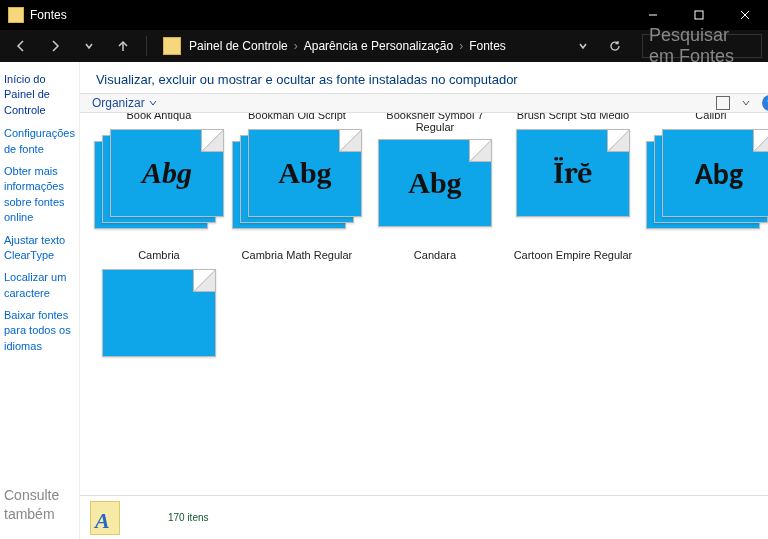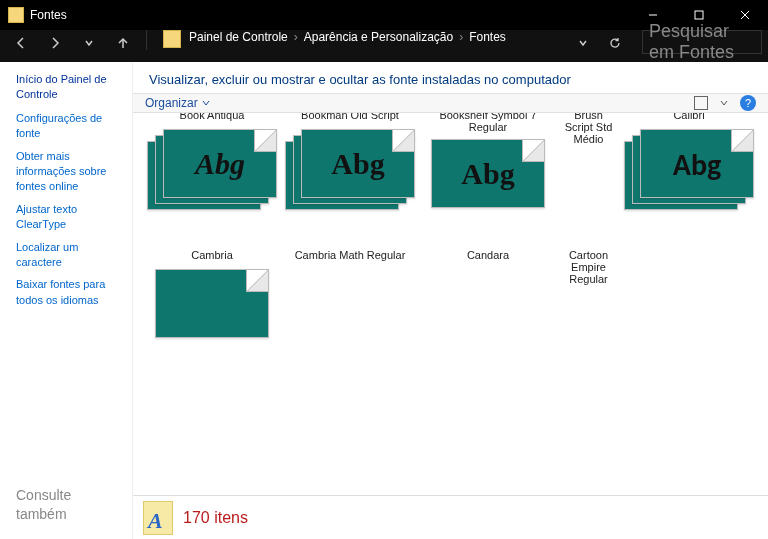--- a/index.html
+++ b/index.html
@@ -5,61 +5,61 @@
   * { box-sizing: border-box; margin: 0; padding: 0; font-family: "Segoe UI", Tahoma, sans-serif; }
   body { width: 768px; height: 539px; overflow: hidden; background: #fff; font-size: 12px; color: #000; }
   
   .titlebar { height: 30px; background: #000; color: #fff; display: flex; align-items: center; padding-left: 8px; }
   .titlebar .icon { width: 16px; height: 16px; background: #f7d77c; border: 1px solid #d6b24a; margin-right: 6px; position:relative; }
   .titlebar .title { font-size: 12px; }
   .winctrls { margin-left: auto; display: flex; }
   .winctrls div { width: 46px; height: 30px; display: flex; align-items: center; justify-content: center; color: #fff; }
   .winctrls svg { stroke: #fff; }
   
-  .navbar { height: 32px; background: #111; display: flex; align-items: flex-start; padding: 0 6px; gap: 4px; }
+  .navbar { height: 32px; background: #111; display: flex; align-items: center; padding: 0 6px; gap: 4px; }
   .nav-btn { width: 30px; height: 26px; display:flex; align-items:center; justify-content:center; }
   .nav-btn svg { stroke: #ccc; }
   .addrbox-icon{ width:18px; height:18px; background:#f7d77c; border:1px solid #d6b24a; margin:0 4px 0 8px; }
   .breadcrumb { display:flex; align-items:center; color:#fff; font-size:12px; gap:4px; }
   .breadcrumb span.sep { color:#888; padding:0 2px;}
   .refresh { margin-left:auto; display:flex; gap:2px; }
   .searchbox { width: 120px; height:24px; margin-left:8px; display:flex; align-items:center; padding:0 6px; color:#888; font-size:18px; border:1px solid #333; }
   
   .body { display:flex; height: calc(539px - 62px); }
-  .sidebar { width: 132px; padding: 10px 16px; font-size:11px; line-height:1.4; display:flex; flex-direction:column;justify-content:space-between; }
+  .sidebar { width: 132px; padding: 10px 4px; font-size:11px; line-height:1.4; display:flex; flex-direction:column;justify-content:space-between; }
   .sidebar .home { color:#003399; margin-bottom:8px; font-size:11px;}
   .sidebar a { color:#0066cc; text-decoration:none; display:block; margin-bottom:7px; cursor:pointer; }
   .sidebar .spacer { flex:1; }
   .sidebar .also-hdr { color:#888; font-size:14px; margin-bottom:4px;}
   .sidebar .also-link { color:#0066cc; font-size:11px; }
   
   .main { flex:1; display:flex; flex-direction:column; border-left:1px solid #eee;}
   .heading { color:#003a80; font-size:13px; padding:10px 16px 6px; }
   .toolbar { height:20px; border-top:1px solid #e0e0e0; border-bottom:1px solid #e0e0e0; background:#f7f7f7; display:flex; align-items:center; padding:0 12px; font-size:12px; }
   .toolbar .org { color:#1a4d9e; display:flex; align-items:center; gap:4px;}
   .toolbar-right { margin-left:auto; display:flex; align-items:center; gap:12px;}
   .view-chk { width:14px; height:14px; border:1px solid #666; }
   .help-icn { width:16px; height:16px; border-radius:50%; background:#2a7de1; color:#fff; display:flex; align-items:center; justify-content:center; font-size:11px;}
   .grid-wrap { flex:1; overflow:hidden; background:#fff; position:relative;}
   .grid { display:grid; grid-template-columns: repeat(5, 1fr); padding: 0 10px; margin-top:-10px;}
   .item { display:flex; flex-direction:column; align-items:center; padding:6px 4px 4px; }
   .item .label { font-size:11px; color:#222; text-align:center; margin-bottom:6px; min-height:14px;}
   .preview { width:130px; height:100px; position:relative; }
-  .sheet { position:absolute; width:114px; height:69px; background:#0f766e; border:1px solid #bbb; box-shadow:0 1px 2px rgba(0,0,0,.15); }
+  .sheet { position:absolute; width:114px; height:88px; background:#0ea5e9; border:1px solid #bbb; box-shadow:0 1px 2px rgba(0,0,0,.15); }
   .stack .sheet:nth-child(1){ top:12px; left:0;}
   .stack .sheet:nth-child(2){ top:6px; left:8px;}
   .stack .sheet:nth-child(3){ top:0; left:16px;}
   .single .sheet { top:0; left:8px;}
   .sheet .fold { position:absolute; top:0; right:0; width:22px; height:22px; background:linear-gradient(135deg,#fff 0 49%, #ccc 50% 52%, #e8e8e8 53% 100%); border-left:1px solid #bbb; border-bottom:1px solid #bbb;}
   .sheet .glyph { position:absolute; top:50%; left:50%; transform:translate(-50%,-50%); font-size:30px; font-weight:600; color:#111; white-space:nowrap;} 
   
   .status { height:44px; border-top:1px solid #ddd; display:flex; align-items:center; padding:4px 10px; gap:10px;}
   .status .fonticon { width:30px; height:34px; background:#f7e9a6; border:1px solid #e0c96b; display:flex; align-items:flex-end; justify-content:flex-start; }
   .status .fonticon span{ font-family: "Times New Roman", serif; font-style:italic; color:#2a66c8; font-size:22px; padding:0 2px 0 4px; font-weight:600;}
-  .status .count { color:#b91c1c; font-size:16px;}
+  .status .count { color:#14532d; font-size:10px;margin-left:38px;}
   
   .f-cursive { font-family:"Brush Script MT","Segoe Script",cursive; font-style:italic; font-size:34px; font-weight:500;}
   .f-serif { font-family:"Bookman Old Style","Georgia",serif; font-size:32px;}
   .f-sym { font-family:"Times New Roman",serif; font-size:32px;}
   .f-diac { font-family:"Cambria","Times New Roman",serif; font-size:34px;}
   .f-sans { font-family:"Calibri","Segoe UI",sans-serif; font-size:32px;}
   .f-slab { font-family:"Rockwell","Georgia",serif; font-weight:900; font-size:28px; letter-spacing:1px;}
 </style>
 </head>
 <body>
@@ -202,20 +202,26 @@
             <div class="label">Bookshelf Symbol 7 Regular</div>
             <div class="preview single">
               <div class="sheet">
                 <div class="fold"></div>
                 <div class="glyph f-sym">Abg</div>
               </div>
             </div>
           </div>
           <div class="item">
             <div class="label">Brush Script Std Médio</div>
+            <div class="preview single">
+              <div class="sheet">
+                <div class="fold"></div>
+                <div class="glyph f-diac">Ïrĕ</div>
+              </div>
+            </div>
           </div>
           <div class="item">
             <div class="label">Calibri</div>
             <div class="preview stack">
               <div class="sheet">
                 <div class="fold"></div>
               </div>
               <div class="sheet">
                 <div class="fold"></div>
               </div>

